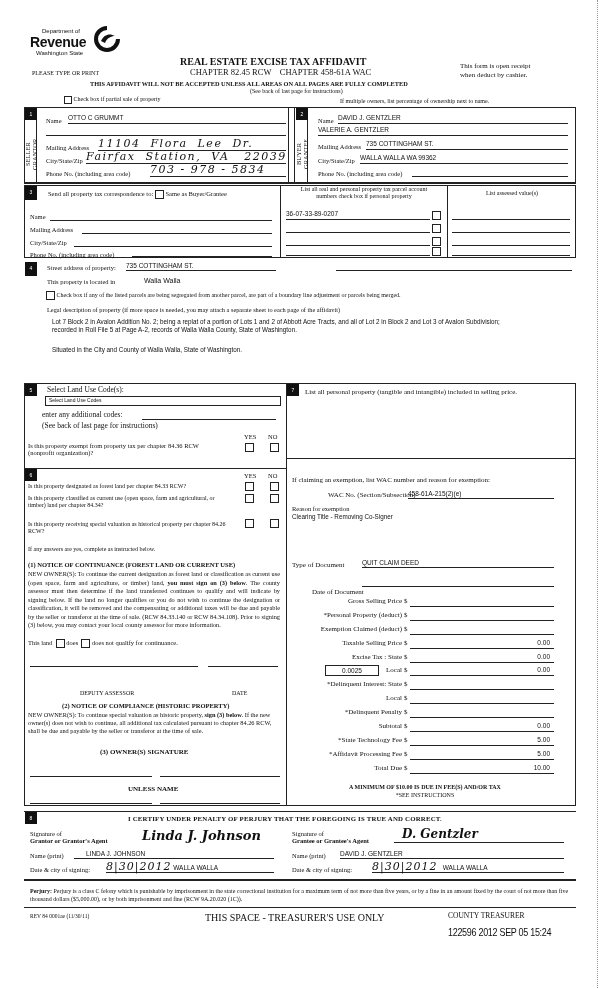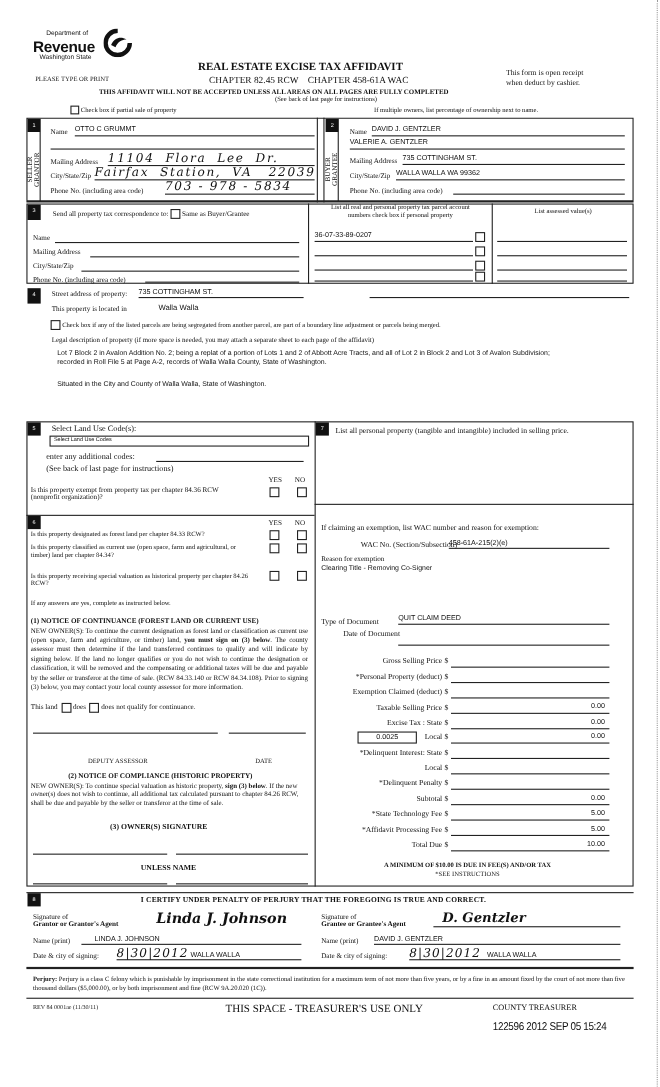--- a/index.html
+++ b/index.html
@@ -196,21 +196,21 @@
 
 <div class="secnum" style="left:287px; top:384px;">7</div>
 <div class="abs" style="left:305px; top:388px; width:250px; font-size:7px;">List all  personal property (tangible and intangible) included in selling price.</div>
 <div class="abs" style="left:292px; top:476px; font-size:7px;">If claiming an exemption, list WAC number and reason for exemption:</div>
 <div class="abs" style="left:300px; top:491px; font-size:7px;margin-left:28px;">WAC No. (Section/Subsection)</div>
 <div class="abs line val" style="left:408px; top:490px; width:146px; height:9px;">458-61A-215(2)(e)</div>
 <div class="abs" style="left:292px; top:505px; font-size:6.5px;">Reason for exemption</div>
 <div class="abs val" style="left:292px; top:513px; font-size:6.3px;">Clearing Title - Removing Co-Signer</div>
 <div class="abs" style="left:292px; top:561px; font-size:7px;">Type of Document</div>
 <div class="abs line val" style="left:362px; top:559px; width:192px; height:9px;">QUIT CLAIM DEED</div>
-<div class="abs" style="left:292px; top:572px; font-size:7px;padding-left:20px;">Date of Document</div>
+<div class="abs" style="left:292px; top:588px; font-size:7px;padding-left:20px;">Date of Document</div>
 <div class="abs line val" style="left:362px; top:578px; width:192px; height:9px;"></div>
 
 <div class="abs sans" style="left:325px; top:665px; width:54px; height:11px; border:1px solid #222; font-size:6.5px; text-align:center; line-height:9px;">0.0025</div>
 
 <div id="amounts">
     <div class="amt-row" style="top: 597px; text-align: right;">
       <span class="l">Gross Selling Price</span>
       <span class="d">$</span>
       <span class="u"></span>
       <span class="v"></span>

